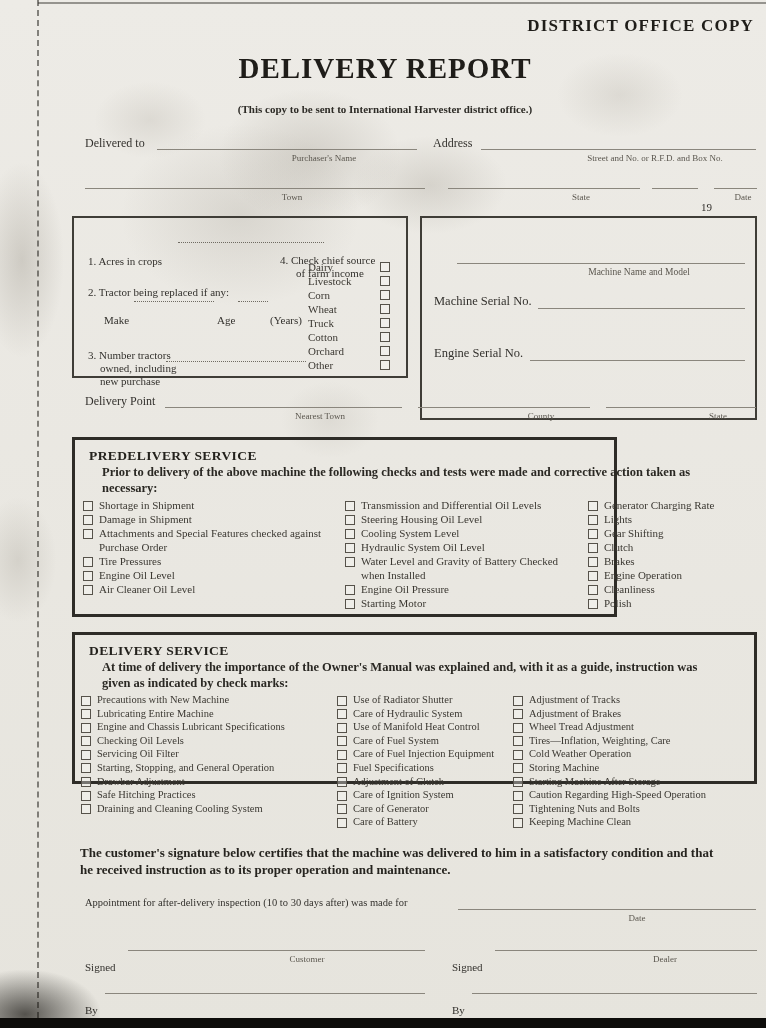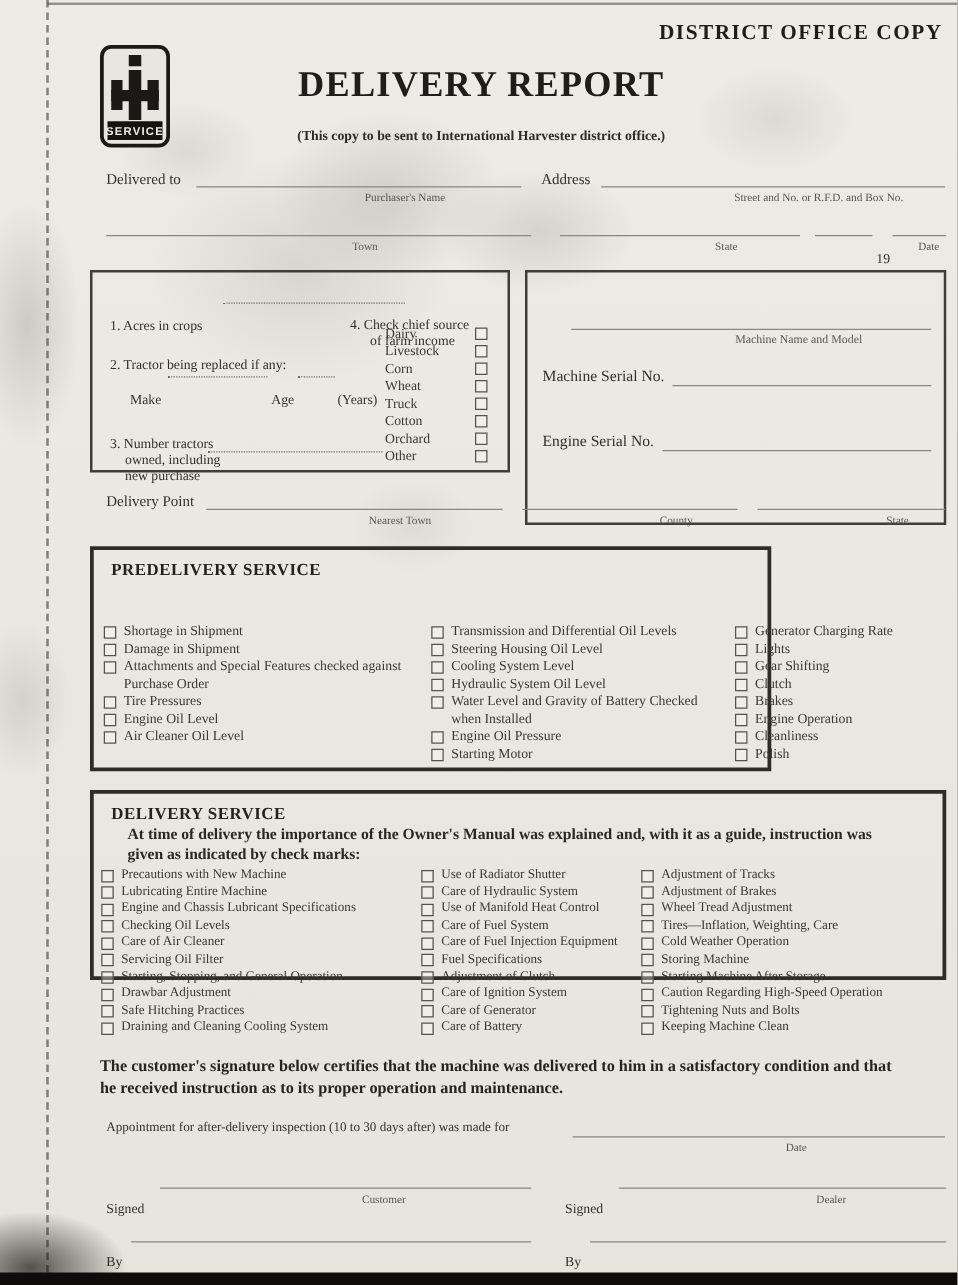--- a/index.html
+++ b/index.html
@@ -61,30 +61,20 @@
 </style>
 </head>
 <body>
 
 <div class="page">
   <div class="topline"></div>
   <div class="perf"></div>
 
   <div class="copy">DISTRICT OFFICE COPY</div>
 
-  <div class="logo">
-    <div class="ih">
-      <div class="dot"></div>
-        <div class="ibar"></div>
-        <div class="lbar"></div>
-        <div class="rbar"></div>
-        <div class="xbar"></div>
-    </div>
-    <div class="svc">SERVICE</div>
-  </div>
 
   <div class="title">DELIVERY REPORT</div>
   <div class="subtitle">(This copy to be sent to International Harvester district office.)</div>
 
   <div class="lbl" style="left:85px;top:136px;">Delivered to</div>
   <div class="fline" style="left:157px;top:149px;width:260px;"></div>
   <div class="cap" style="left:287px;top:153px;">Purchaser's Name</div>
 
   <div class="lbl" style="left:433px;top:136px;">Address</div>
   <div class="fline" style="left:481px;top:149px;width:275px;"></div>
@@ -177,20 +167,21 @@
   <div class="lbl" style="left:85px;top:394px;">Delivery Point</div>
   <div class="fline" style="left:165px;top:407px;width:237px;"></div>
   <div class="cap" style="left:283px;top:411px;">Nearest Town</div>
   <div class="fline" style="left:418px;top:407px;width:172px;"></div>
   <div class="cap" style="left:504px;top:411px;">County</div>
   <div class="fline" style="left:606px;top:407px;width:150px;"></div>
   <div class="cap" style="left:681px;top:411px;">State</div>
 
   <div class="bigbox" style="left:72px;top:437px;width:545px;height:180px;">
     <div class="sec-title" style="left:14px;top:8px;">PREDELIVERY SERVICE</div>
+    <div class="intro" style="left:27px;top:25px;width:612px;">Prior to delivery of the above machine the following checks and tests were made and corrective action taken as necessary:</div>
 
     <div class="chk-col" style="left:8px;top:58px;width:242px;">
 
         <div class="chk-item">
           <span class="cb"></span>
           <span class="chk-lbl">Shortage in Shipment</span>
         </div>
 
         <div class="chk-item">
           <span class="cb"></span>
@@ -319,24 +310,20 @@
         <div class="chk-item">
           <span class="cb"></span>
           <span class="chk-lbl">Engine and Chassis Lubricant Specifications</span>
         </div>
 
         <div class="chk-item">
           <span class="cb"></span>
           <span class="chk-lbl">Checking Oil Levels</span>
         </div>
 
-        <div class="chk-item">
-          <span class="cb"></span>
-          <span class="chk-lbl">Care of Air Cleaner</span>
-        </div>
 
         <div class="chk-item">
           <span class="cb"></span>
           <span class="chk-lbl">Servicing Oil Filter</span>
         </div>
 
         <div class="chk-item">
           <span class="cb"></span>
           <span class="chk-lbl">Starting, Stopping, and General Operation</span>
         </div>

